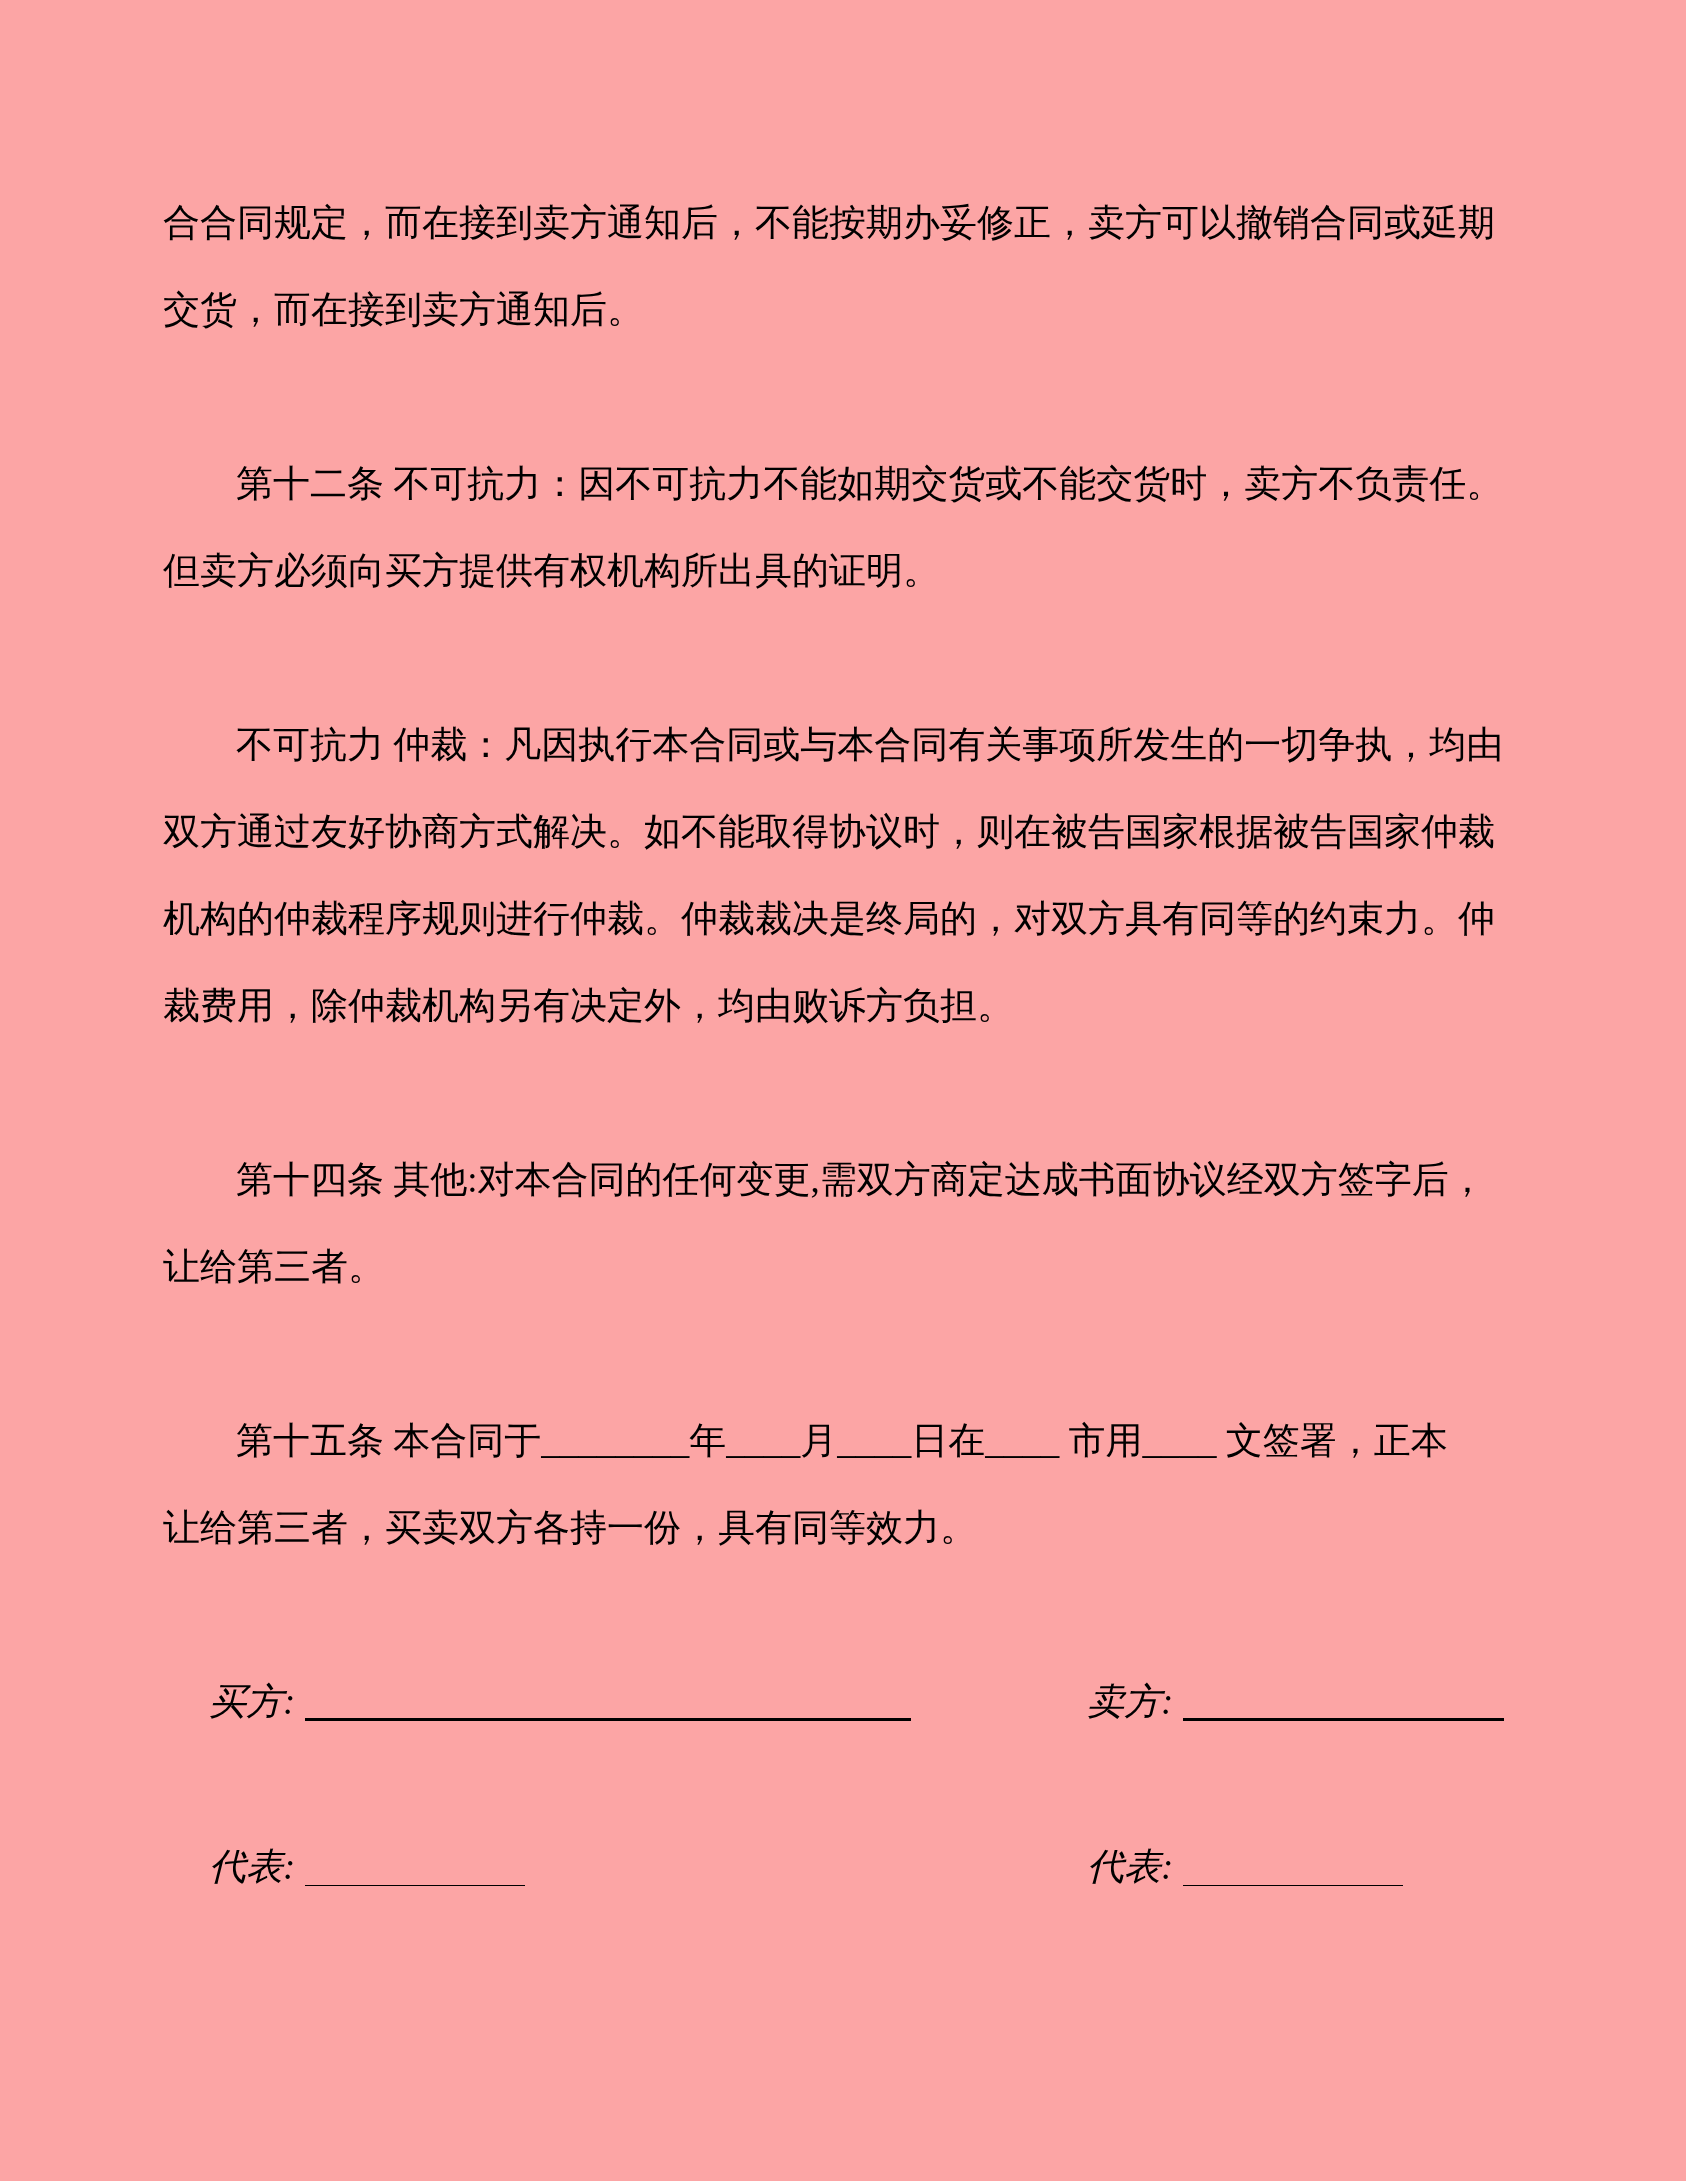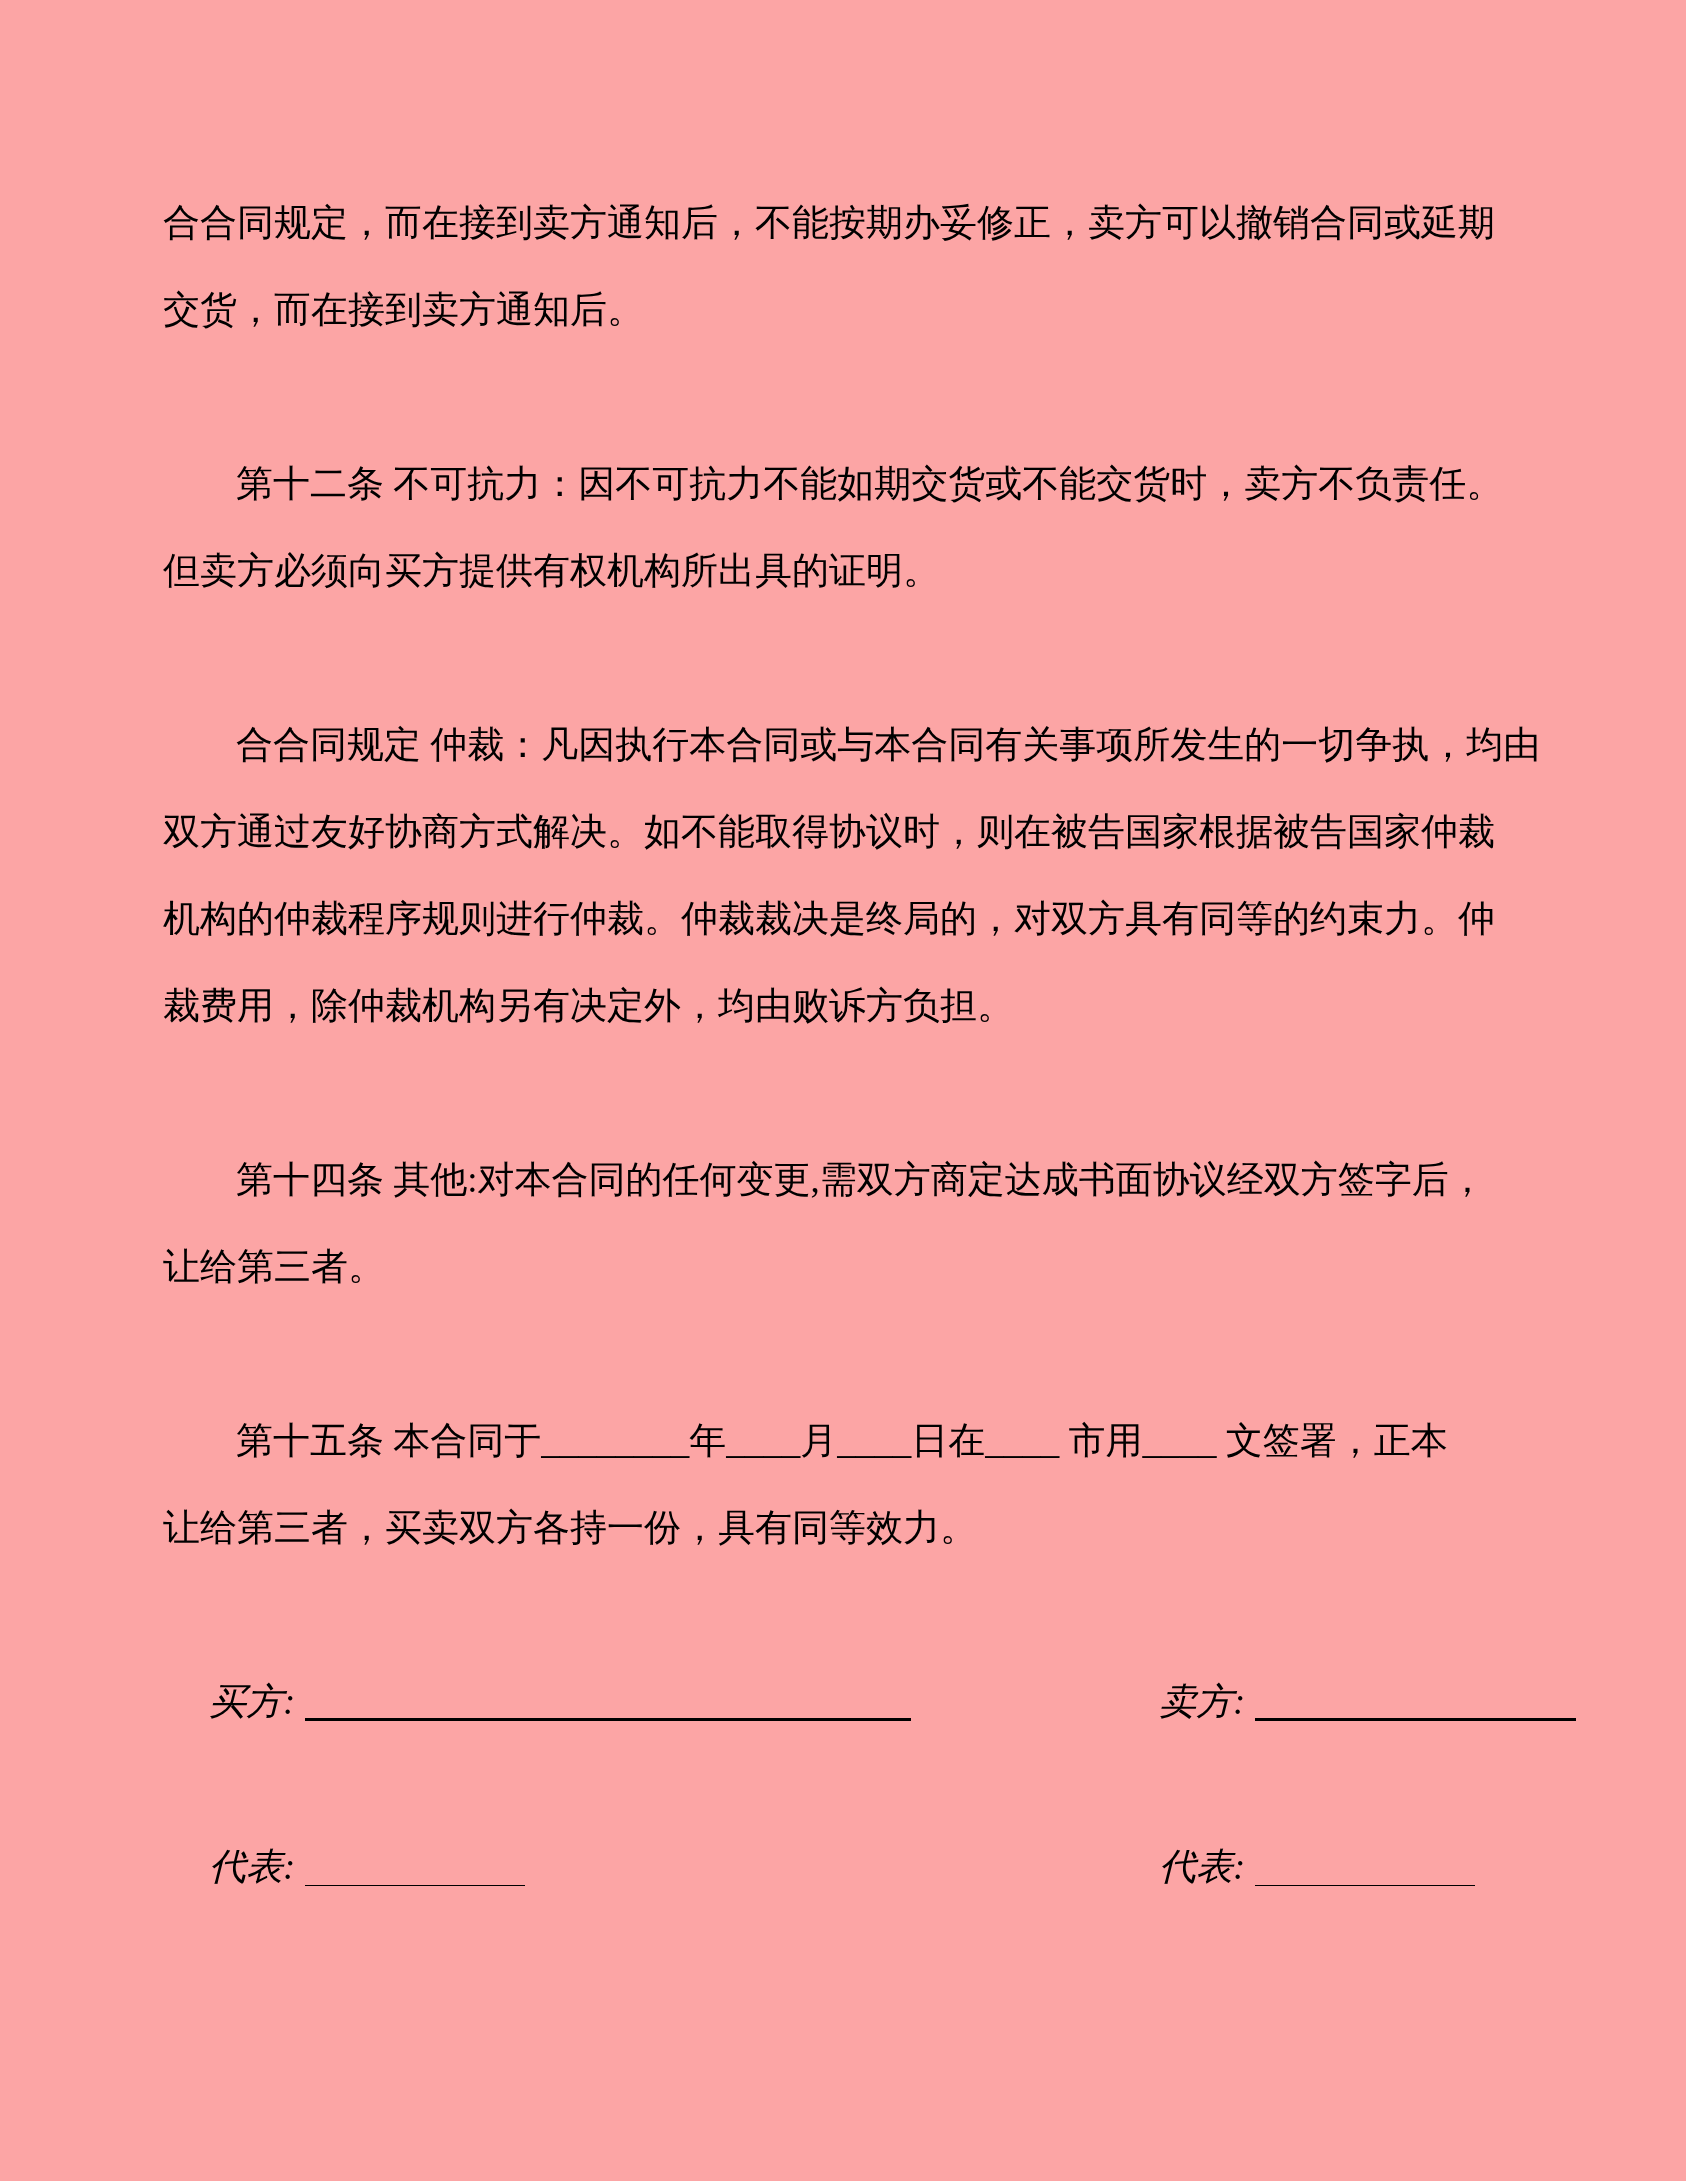--- a/index.html
+++ b/index.html
@@ -36,21 +36,21 @@
     line-height: 87px;
     padding-left: 46px;
     white-space: nowrap;
     font-style: italic;
   }
   .sig-row.reps {
     margin-top: 78px;
   }
   .sig-right {
     position: absolute;
-    left: 996px;
+    left: 924px;
     top: 0;
     white-space: nowrap;
   }
   .sig-line {
     display: inline-block;
     border-bottom: 3.7px solid #000000;
     position: relative;
     top: 7.3px;
     margin-left: 9.2px;
   }
@@ -70,21 +70,21 @@
     <div class="line">合合同规定，而在接到卖方通知后，不能按期办妥修正，卖方可以撤销合同或延期</div>
     <div class="line">交货，而在接到卖方通知后。</div>
   </div>
 
   <div class="para">
     <div class="line indent">第十二条 不可抗力：因不可抗力不能如期交货或不能交货时，卖方不负责任。</div>
     <div class="line">但卖方必须向买方提供有权机构所出具的证明。</div>
   </div>
 
   <div class="para">
-    <div class="line indent">合合同规定 仲裁：凡因执行本合同或与本合同有关事项所发生的一切争执，均由</div>
+    <div class="line indent">不可抗力 仲裁：凡因执行本合同或与本合同有关事项所发生的一切争执，均由</div>
     <div class="line">双方通过友好协商方式解决。如不能取得协议时，则在被告国家根据被告国家仲裁</div>
     <div class="line">机构的仲裁程序规则进行仲裁。仲裁裁决是终局的，对双方具有同等的约束力。仲</div>
     <div class="line">裁费用，除仲裁机构另有决定外，均由败诉方负担。</div>
   </div>
 
   <div class="para">
     <div class="line indent">第十四条 其他:对本合同的任何变更,需双方商定达成书面协议经双方签字后，</div>
     <div class="line">让给第三者。</div>
   </div>
 

